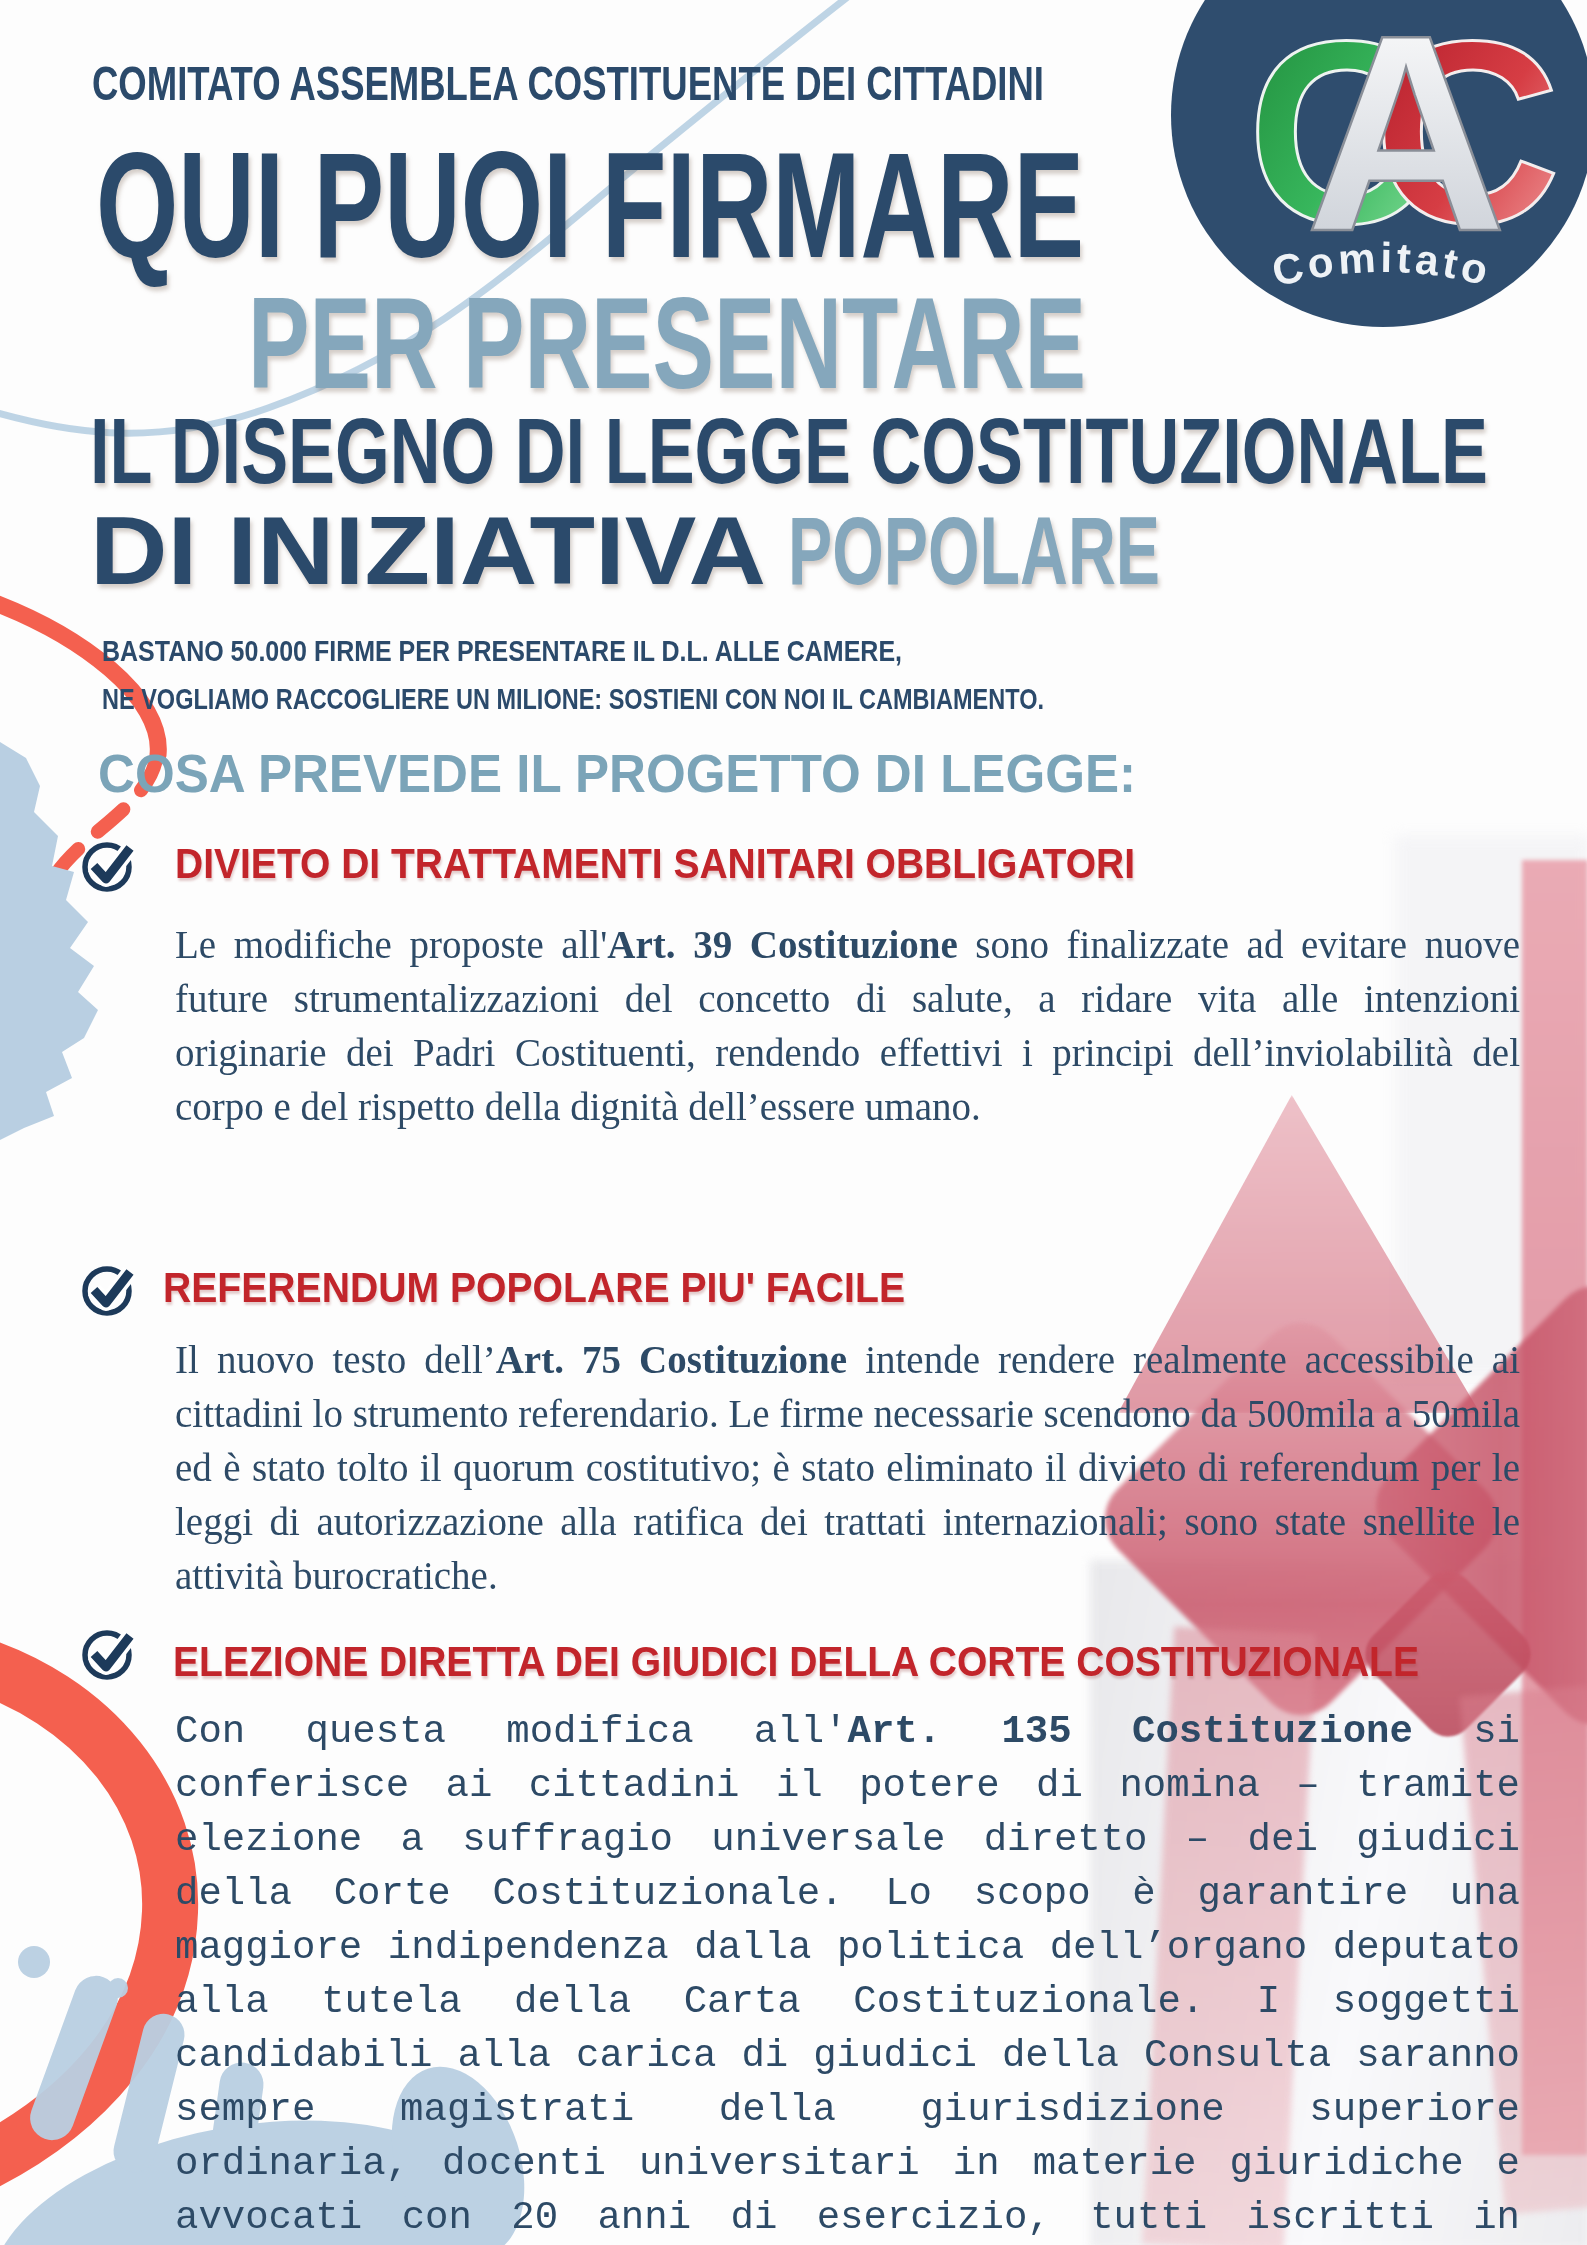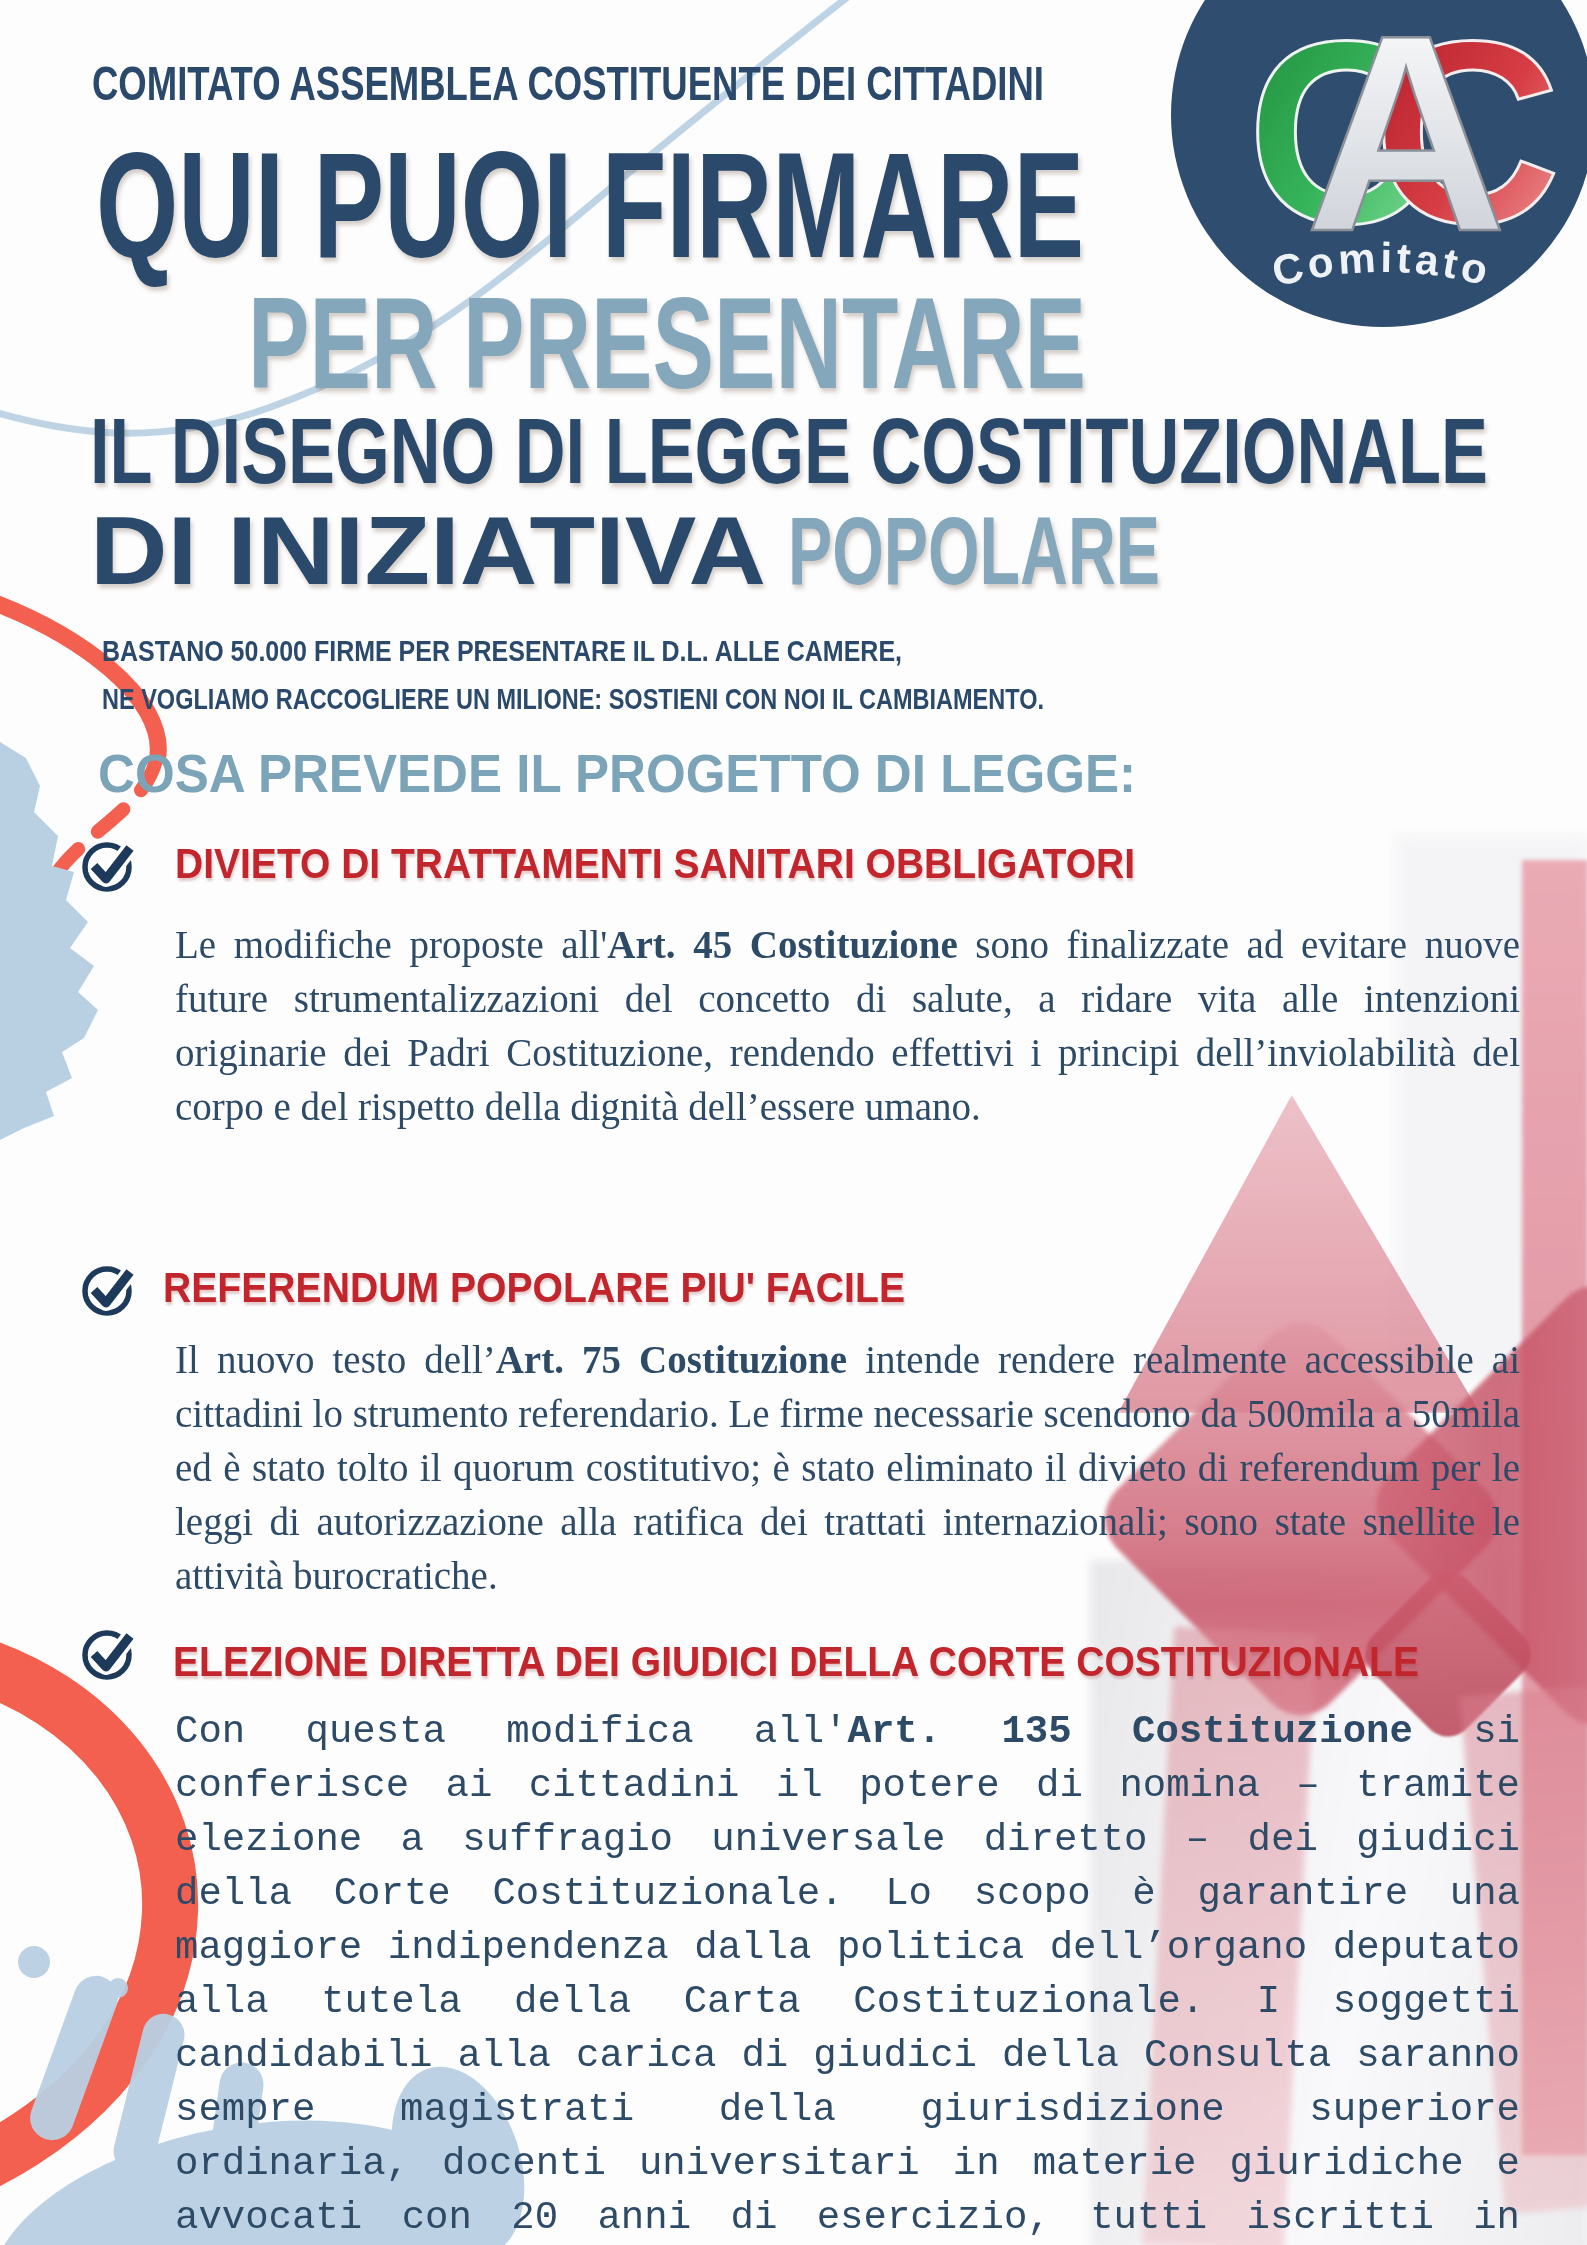--- a/index.html
+++ b/index.html
@@ -145,21 +145,21 @@
 
   <svg class="abs z2" style="left:80px;top:836px;" width="58" height="58" viewBox="0 0 58 58">
     <circle cx="27" cy="31" r="22" stroke="#1d3a5a" stroke-width="5.5" fill="none"></circle>
     <path d="M 14 30 L 26 43 L 50 12" stroke="#ffffff" stroke-width="16" fill="none" stroke-linejoin="round"></path>
     <path d="M 14 30 L 26 43 L 50 12" stroke="#1d3a5a" stroke-width="9" fill="none" stroke-linejoin="round"></path>
   </svg>
   <svg class="abs z2 rs" style="left:175px;top:840px;" width="980" height="60">
     <text x="0" y="38" font-size="42" fill="#c2252b" textLength="960" lengthAdjust="spacingAndGlyphs">DIVIETO DI TRATTAMENTI SANITARI OBBLIGATORI</text>
   </svg>
   <div class="abs body-text" style="left:175px;top:918px;width:1345px;">
-    <p><span>Le modifiche proposte all'</span><b>Art. 45 Costituzione</b><span> sono finalizzate ad evitare nuove future strumentalizzazioni del concetto di salute, a ridare vita alle intenzioni originarie dei Padri Costituzione, rendendo effettivi i principi dell’inviolabilità del corpo e del rispetto della dignità dell’essere umano.</span></p>
+    <p><span>Le modifiche proposte all'</span><b>Art. 39 Costituzione</b><span> sono finalizzate ad evitare nuove future strumentalizzazioni del concetto di salute, a ridare vita alle intenzioni originarie dei Padri Costituenti, rendendo effettivi i principi dell’inviolabilità del corpo e del rispetto della dignità dell’essere umano.</span></p>
   </div>
 
   <svg class="abs z2" style="left:80px;top:1260px;" width="58" height="58" viewBox="0 0 58 58">
     <circle cx="27" cy="31" r="22" stroke="#1d3a5a" stroke-width="5.5" fill="none"></circle>
     <path d="M 14 30 L 26 43 L 50 12" stroke="#ffffff" stroke-width="16" fill="none" stroke-linejoin="round"></path>
     <path d="M 14 30 L 26 43 L 50 12" stroke="#1d3a5a" stroke-width="9" fill="none" stroke-linejoin="round"></path>
   </svg>
   <svg class="abs z2 rs" style="left:163px;top:1264px;" width="760" height="60">
     <text x="0" y="38" font-size="42" fill="#c2252b" textLength="742" lengthAdjust="spacingAndGlyphs">REFERENDUM POPOLARE PIU' FACILE</text>
   </svg>

